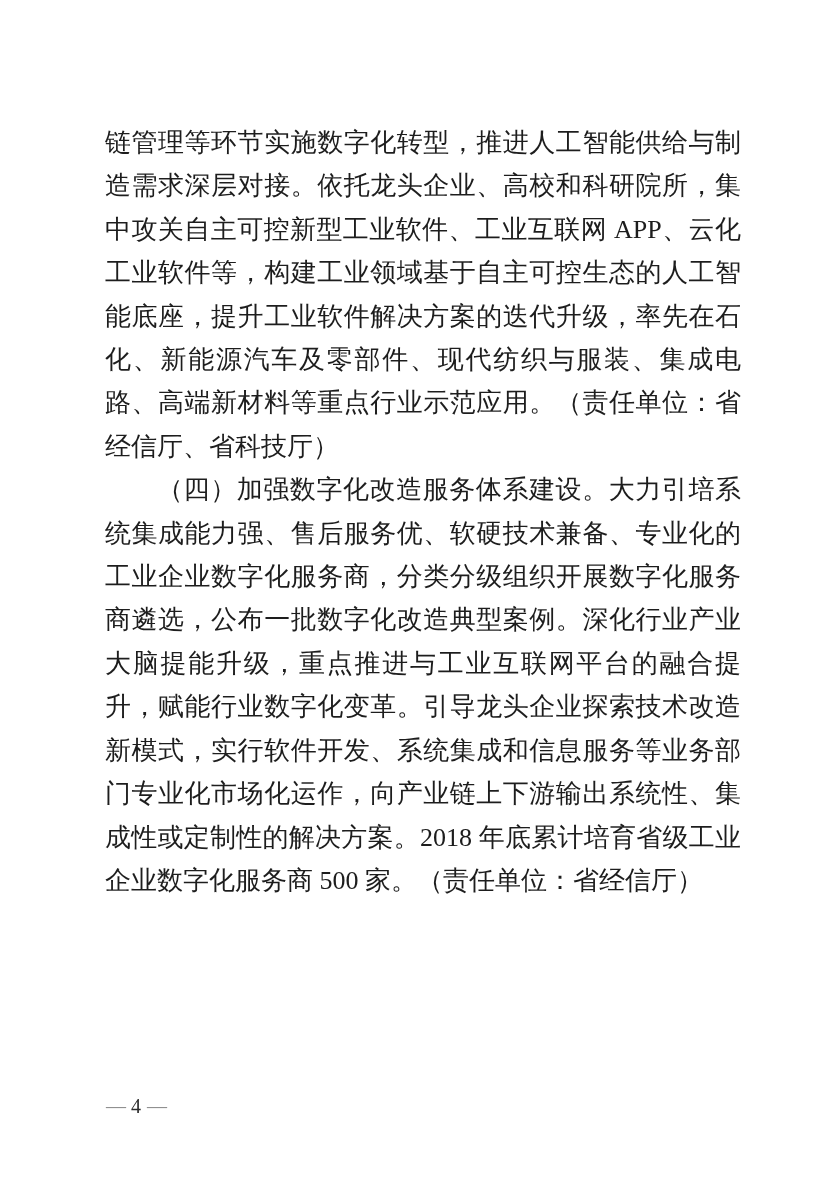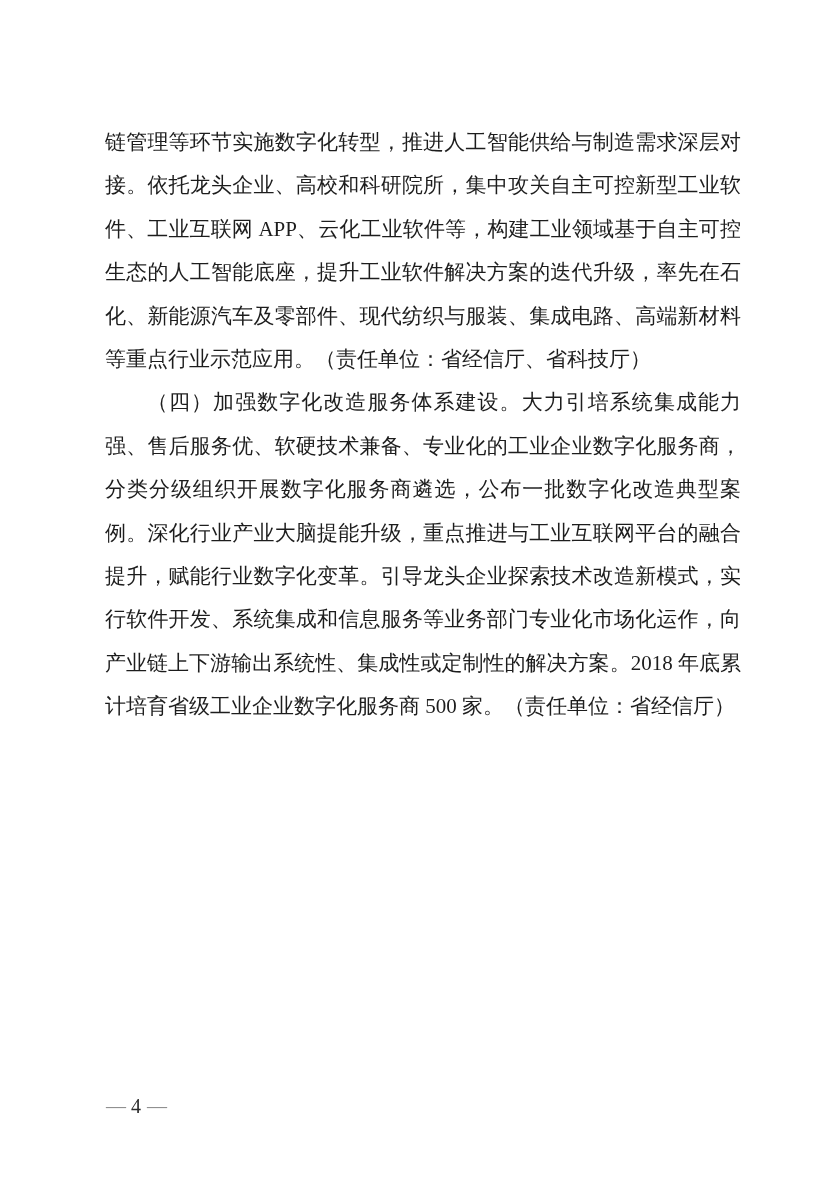--- a/index.html
+++ b/index.html
@@ -18,21 +18,21 @@
     background: #ffffff;
     overflow: hidden;
     font-family: "Liberation Serif", "DejaVu Serif", serif;
   }
   .content {
     position: absolute;
     left: 105px;
     top: 121px;
     width: 636px;
     color: #1d1d1d;
-    font-size: 21px;
+    font-size: 26px;
     line-height: 43.4px;
     text-align: justify;
     letter-spacing: 0;
   }
   .para {
     margin: 0;
     padding: 0;
   }
   .para.indent {
     text-indent: 2em;

